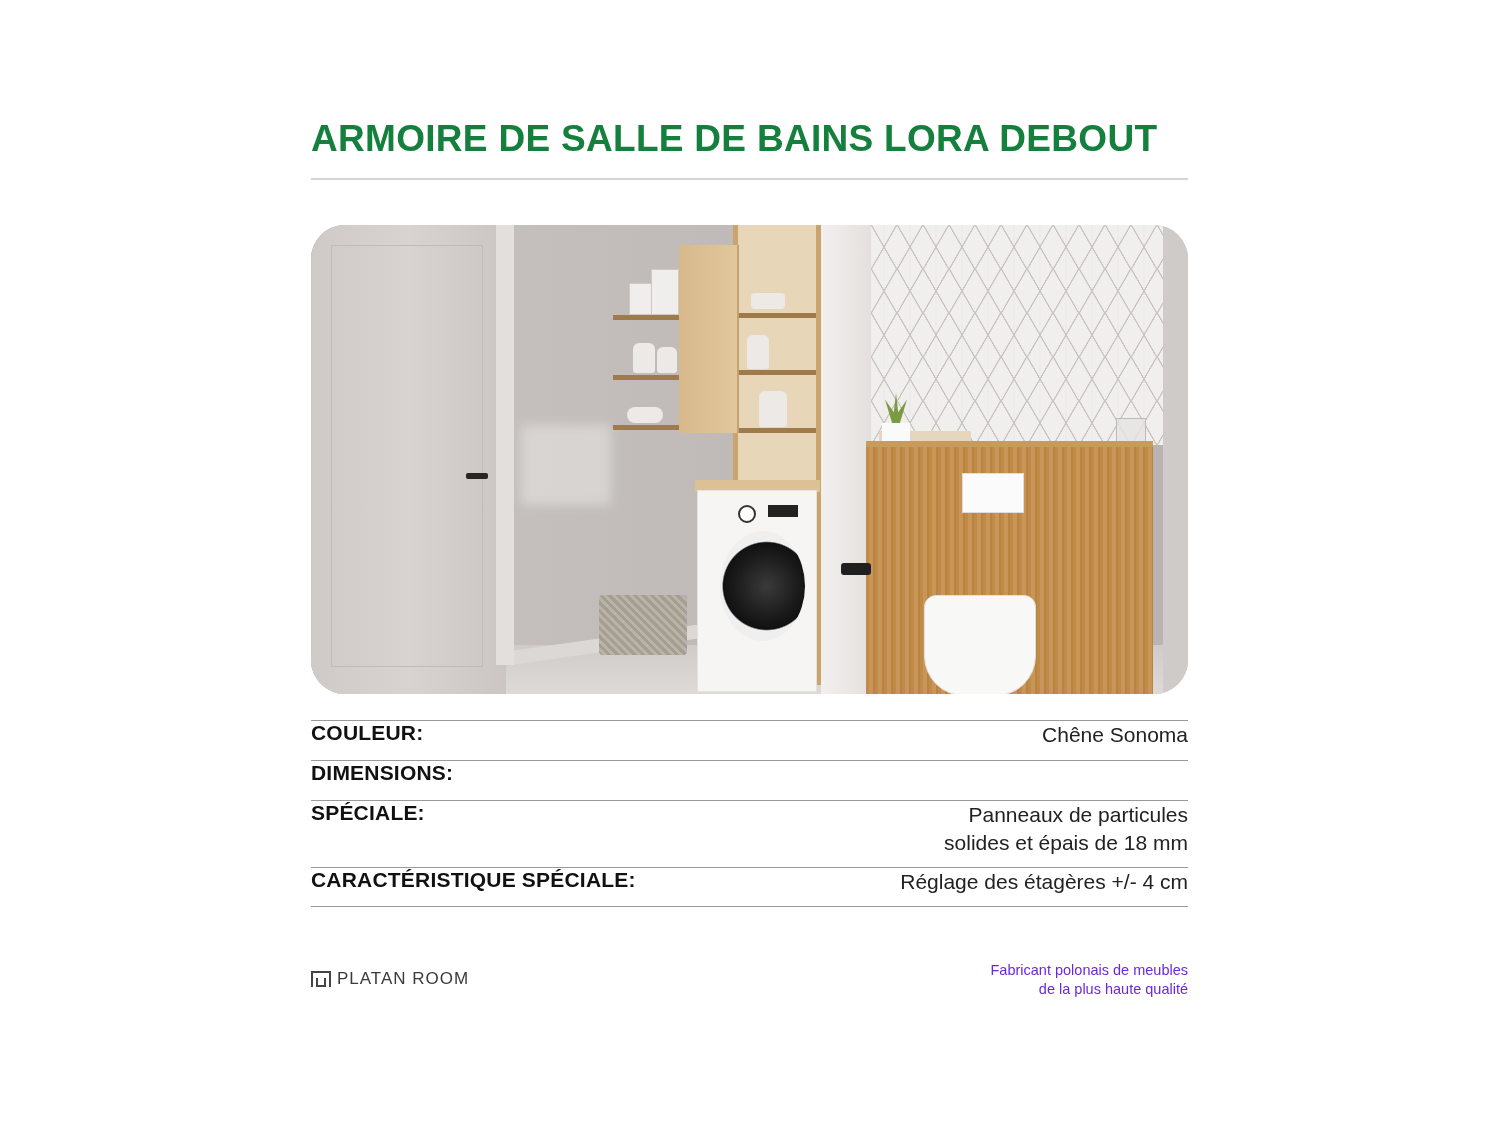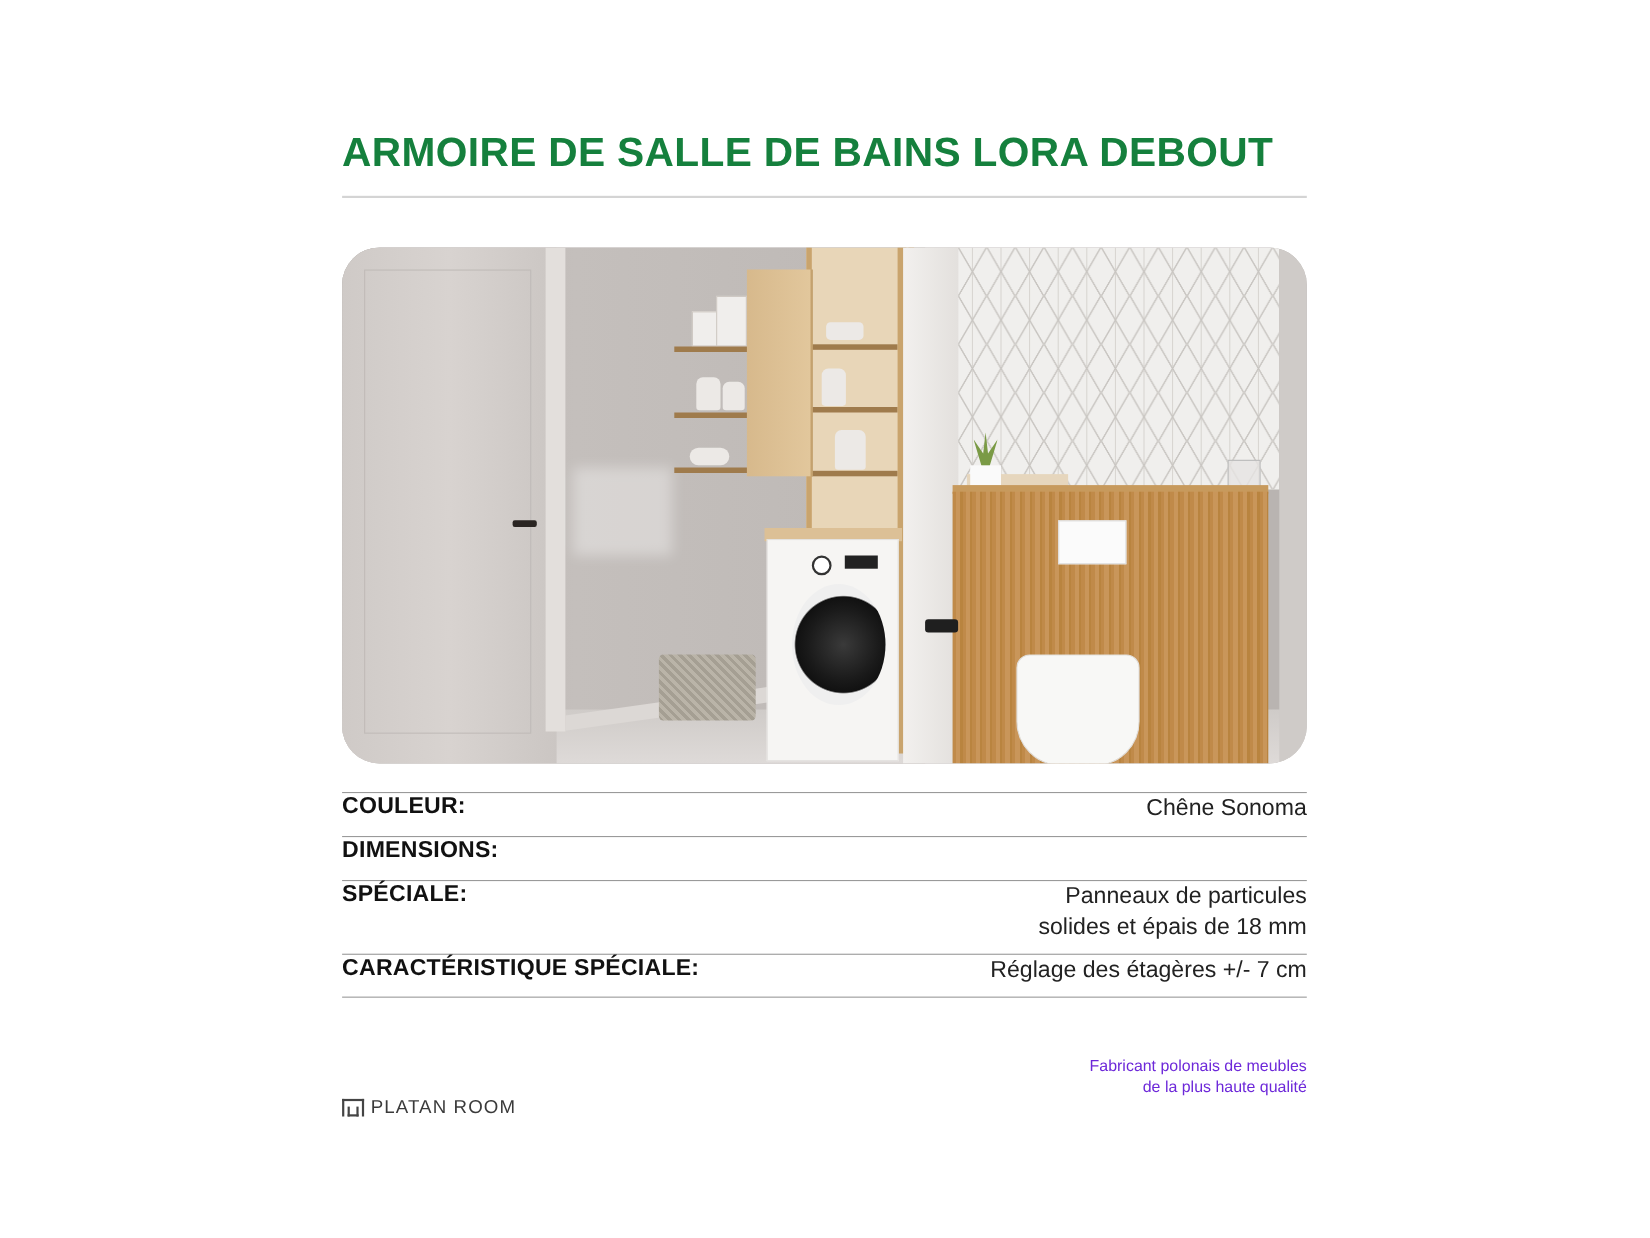--- a/index.html
+++ b/index.html
@@ -77,21 +77,21 @@
   
   .specs { position:absolute; left:311px; top:720px; width:877px; }
   .row { display:flex; justify-content:space-between; align-items:flex-start;
          border-top:1px solid #9a9a9a; box-sizing:border-box; }
   .row:last-child { border-bottom:1px solid #9a9a9a; }
   .row.r1, .row.r2, .row.r4 { height:40px; }
   .row.r3 { height:67px; }
   .spec-label { font-size:21px; font-weight:700; color:#111; letter-spacing:0.2px; }
   .spec-value { font-size:21px; color:#222; text-align:right; line-height:28px; }
 
-  .brand { position:absolute; left:311px; top:969px; display:flex; align-items:center; gap:6px;margin-top:28px; }
+  .brand { position:absolute; left:311px; top:969px; display:flex; align-items:center; gap:6px; }
   .brand-icon { width:20px; height:16px; border:2px solid #444; border-bottom:none; position:relative; box-sizing:border-box; }
   .brand-icon::after { content:""; position:absolute; left:3px; bottom:0; width:10px; height:9px;
                        border:2px solid #444; border-top:none; box-sizing:border-box; }
   .brand-name { font-size:17px; color:#3a3a3a; letter-spacing:1px; }
   .tagline { position:absolute; right:312px; top:961px; text-align:right; font-size:14.5px;
              color:#6d28d9; line-height:19px; }
 </style>
 </head>
 <body>
 
@@ -160,21 +160,21 @@
   </div>
   <div class="row r3">
     <span class="spec-label">SPÉCIALE:</span>
     <span class="spec-value">
       <span>Panneaux de particules</span><br>
       <span>solides et épais de 18 mm</span>
     </span>
   </div>
   <div class="row r4">
     <span class="spec-label">CARACTÉRISTIQUE SPÉCIALE:</span>
-    <span class="spec-value">Réglage des étagères +/- 7 cm</span>
+    <span class="spec-value">Réglage des étagères +/- 4 cm</span>
   </div>
 </div>
 
 <div class="brand">
   <span class="brand-icon"></span>
   <span class="brand-name">PLATAN ROOM</span>
 </div>
 
 <div class="tagline">
   <span>Fabricant polonais de meubles</span><br>

